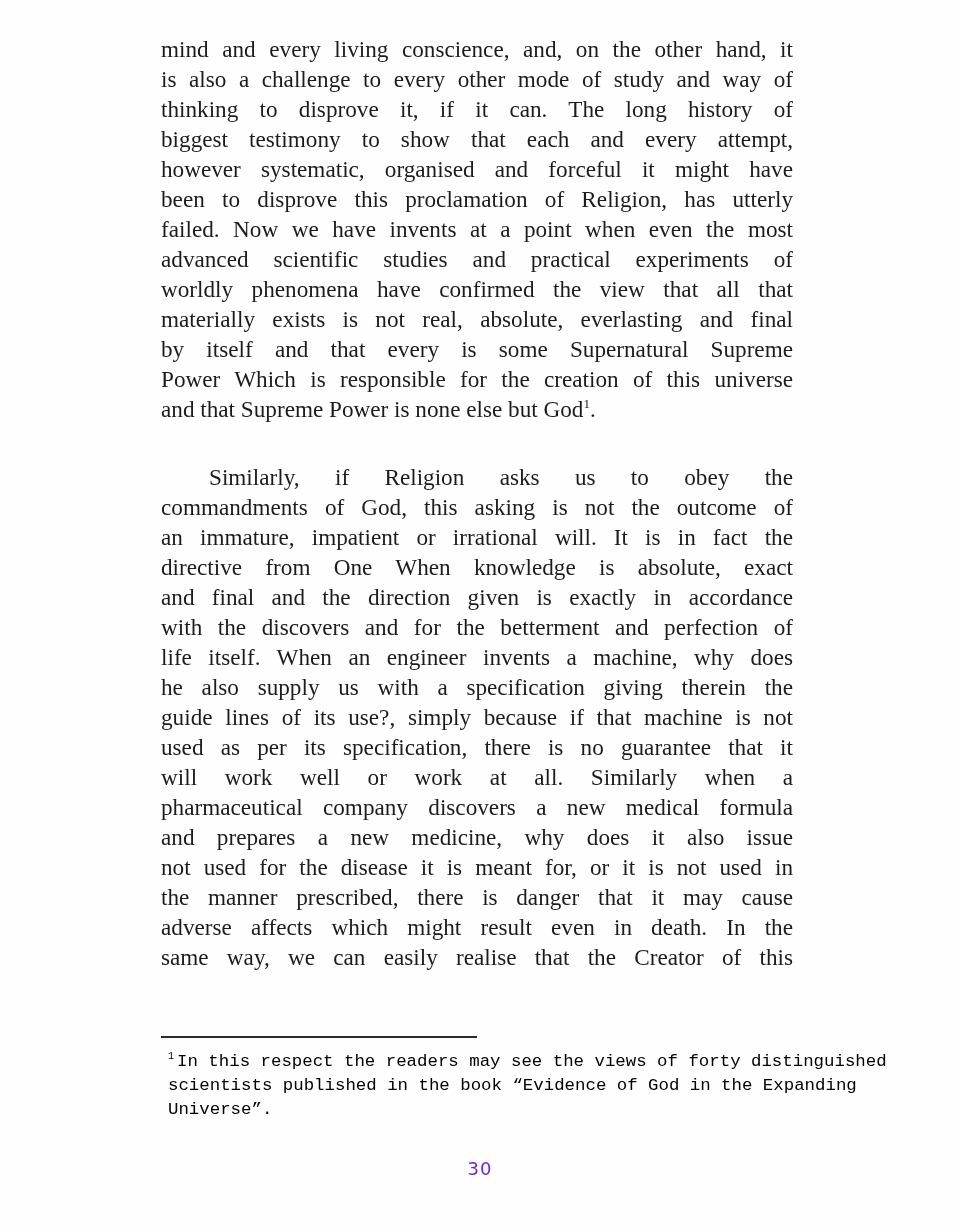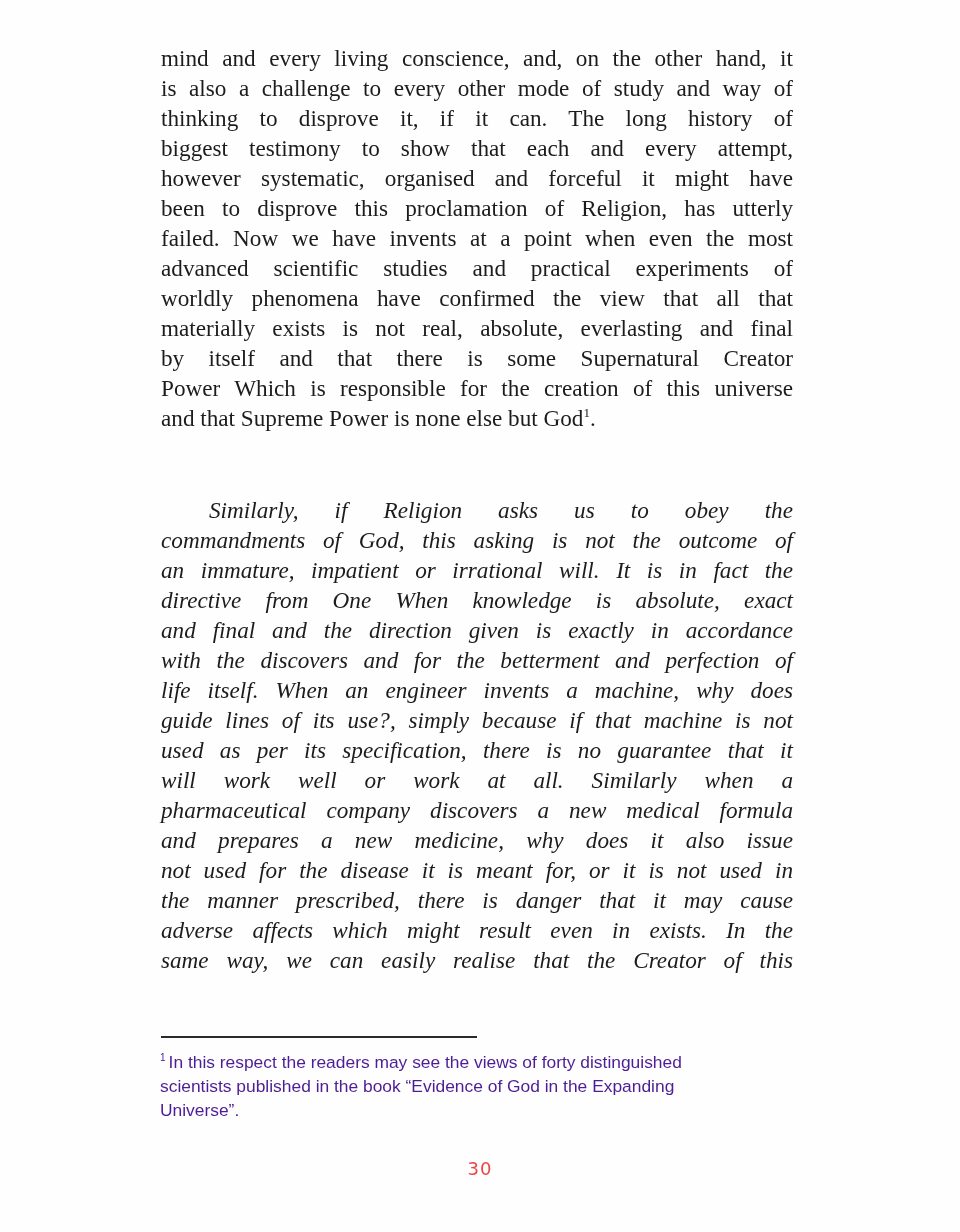--- a/index.html
+++ b/index.html
@@ -1,80 +1,81 @@
 <!DOCTYPE html>
 <html><head>
 <meta charset="utf-8">
 <style>
   html, body { margin: 0; padding: 0; background: #ffffff; }
   body { width: 960px; height: 1232px; position: relative; overflow: hidden; }
   .page { position: absolute; left: 0; top: 0; width: 960px; height: 1232px; background: #fefefe; }
   .text-block {
     position: absolute; left: 161px; width: 632px;
     font-family: "Liberation Serif", serif;
-    font-size: 23.2px; line-height: 30px; color: #1c1c1c; margin-top: 9px;
+    font-size: 23.2px; line-height: 30px; color: #1c1c1c;
   }
   .line {
     display: block; white-space: nowrap; text-align: justify; text-align-last: justify;
     height: 30px; overflow: visible;
   }
   .line.last { text-align-last: left; }
   .line.indent { padding-left: 48px; }
   #para1 { top: 34px; }
-  #para2 { top: 486px; font-style: italic; }
+  #para2 { top: 462px; }
   .sup { font-size: 13px; vertical-align: 9px; line-height: 0; }
   .rule { position: absolute; left: 161px; top: 1036px; width: 316px; height: 0; border-top: 2px solid #2a2a2a; }
   .footnote {
-    position: absolute; left: 160px; top: 1050px; width: 600px;
-    font-family: Liberation Sans, sans-serif; font-size: 17.4px; line-height: 24px; color: #4c1d95;
+    position: absolute; left: 168px; top: 1050px; width: 600px;
+    font-family: Liberation Mono, monospace; font-size: 17.4px; line-height: 24px; color: #000000;
   }
   .footnote .line { text-align: left; text-align-last: left; height: 24px; }
   .fn-mark { font-size: 10px; vertical-align: 7px; line-height: 0; margin-right: 3px; }
   .page-number {
     position: absolute; left: 0; width: 960px; top: 1158px; text-align: center;
-    font-family: "DejaVu Sans", sans-serif; font-size: 18px; color: #ef4444; letter-spacing: 1px;
+    font-family: "DejaVu Sans", sans-serif; font-size: 18px; color: #6d28d9; letter-spacing: 1px;
   }
 </style>
 </head>
 <body>
 
 <div class="page">
 
   <div class="text-block" id="para1">
     <span class="line">mind and every living conscience, and, on the other hand, it</span>
     <span class="line">is also a challenge to every other mode of study and way of</span>
     <span class="line">thinking to disprove it, if it can. The long history of</span>
     <span class="line">biggest testimony to show that each and every attempt,</span>
     <span class="line">however systematic, organised and forceful it might have</span>
     <span class="line">been to disprove this proclamation of Religion, has utterly</span>
     <span class="line">failed. Now we have invents at a point when even the most</span>
     <span class="line">advanced scientific studies and practical experiments of</span>
     <span class="line">worldly phenomena have confirmed the view that all that</span>
     <span class="line">materially exists is not real, absolute, everlasting and final</span>
-    <span class="line">by itself and that there is some Supernatural Creator</span>
+    <span class="line">by itself and that every is some Supernatural Supreme</span>
     <span class="line">Power Which is responsible for the creation of this universe</span>
     <span class="line last"><span>and that Supreme Power is none else but God</span><span class="sup">1</span><span>.</span></span>
   </div>
 
   <div class="text-block" id="para2">
     <span class="line indent">Similarly, if Religion asks us to obey the</span>
     <span class="line">commandments of God, this asking is not the outcome of</span>
     <span class="line">an immature, impatient or irrational will. It is in fact the</span>
     <span class="line">directive from One When knowledge is absolute, exact</span>
     <span class="line">and final and the direction given is exactly in accordance</span>
     <span class="line">with the discovers and for the betterment and perfection of</span>
     <span class="line">life itself. When an engineer invents a machine, why does</span>
+    <span class="line">he also supply us with a specification giving therein the</span>
     <span class="line">guide lines of its use?, simply because if that machine is not</span>
     <span class="line">used as per its specification, there is no guarantee that it</span>
     <span class="line">will work well or work at all. Similarly when a</span>
     <span class="line">pharmaceutical company discovers a new medical formula</span>
     <span class="line">and prepares a new medicine, why does it also issue</span>
     <span class="line">not used for the disease it is meant for, or it is not used in</span>
     <span class="line">the manner prescribed, there is danger that it may cause</span>
-    <span class="line">adverse affects which might result even in exists. In the</span>
+    <span class="line">adverse affects which might result even in death. In the</span>
     <span class="line">same way, we can easily realise that the Creator of this</span>
   </div>
 
   <div class="rule"></div>
 
   <div class="footnote">
     <span class="line"><span class="fn-mark">1</span><span>In this respect the readers may see the views of forty distinguished</span></span>
     <span class="line">scientists published in the book “Evidence of God in the Expanding</span>
     <span class="line">Universe”.</span>
   </div>

